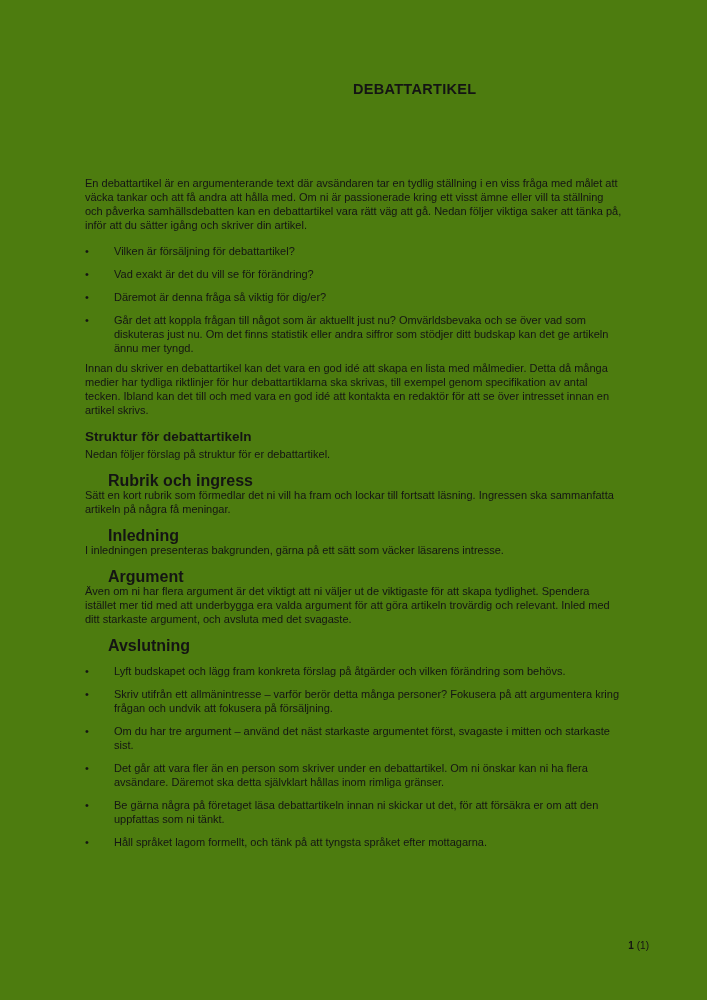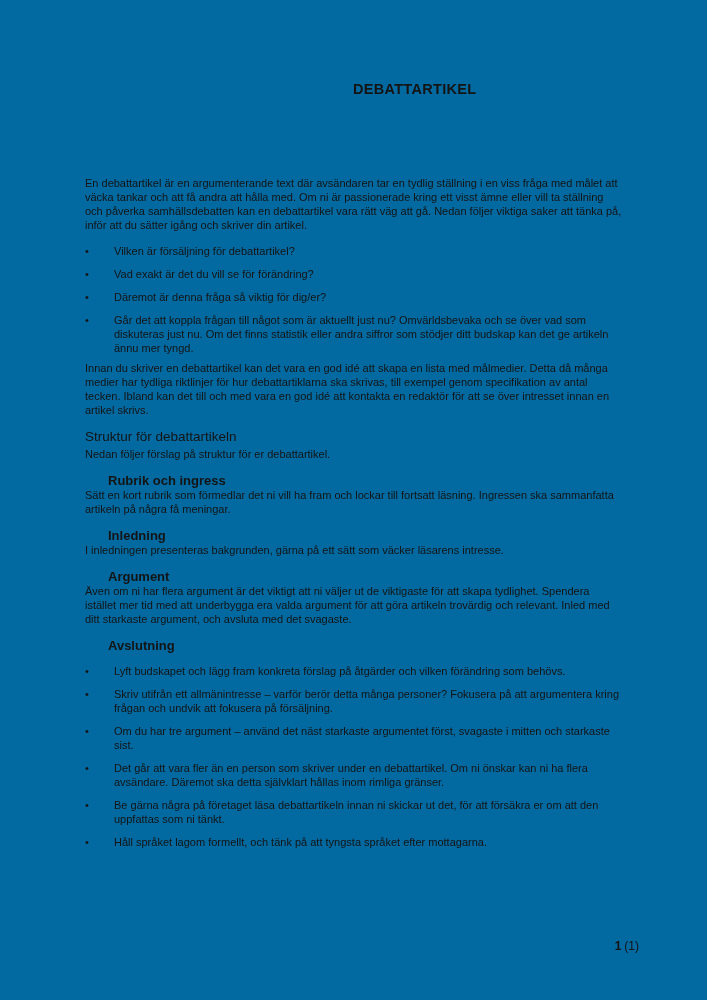--- a/index.html
+++ b/index.html
@@ -7,21 +7,21 @@
   body {
     background: #ffffff;
     font-family: "Liberation Sans", sans-serif;
     color: #141414;
     -webkit-font-smoothing: antialiased;
   }
   .page {
     position: relative;
     width: 707px;
     height: 1000px;
-    background: #0369a1;
+    background: #4d7c0f;
     overflow: hidden;
   }
   .content { padding: 0 85px; }
 
   .doc-title {
     margin-top: 80px;
     padding-left: 268px;
     font-size: 14.5px;
     line-height: 18px;
     font-weight: bold;
@@ -40,40 +40,40 @@
   ul.list li:first-child { margin-top: 0; }
   ul.list .marker { width: 29px; flex-shrink: 0; }
   ul.list .li-text { flex: 1; }
 
   .media-note { margin-top: 6px; }
 
   .structure-heading {
     margin-top: 11px;
     font-size: 13.5px;
     line-height: 17px;
-    font-weight: normal;
+    font-weight: bold;
   }
   .structure-lead { margin-top: 2px; }
 
   .sub-heading {
     margin-top: 13px;
-    font-size: 13px;
+    font-size: 16px;
     line-height: 14px;
     font-weight: bold;
     padding-left: 23px;
   }
   .section-text { margin-top: 0; }
 
   .tips-intro { margin-top: 14px; }
 
   .footer {
     position: absolute;
     top: 939px;
-    right: 68px;
-    font-size: 12px;
+    right: 58px;
+    font-size: 10px;
     line-height: 14px;
   }
   .footer .num { font-weight: bold; }
   .footer .total { margin-left: 3px; }
 </style>
 </head>
 <body>
 
 <div class="page">
   <div class="content">

